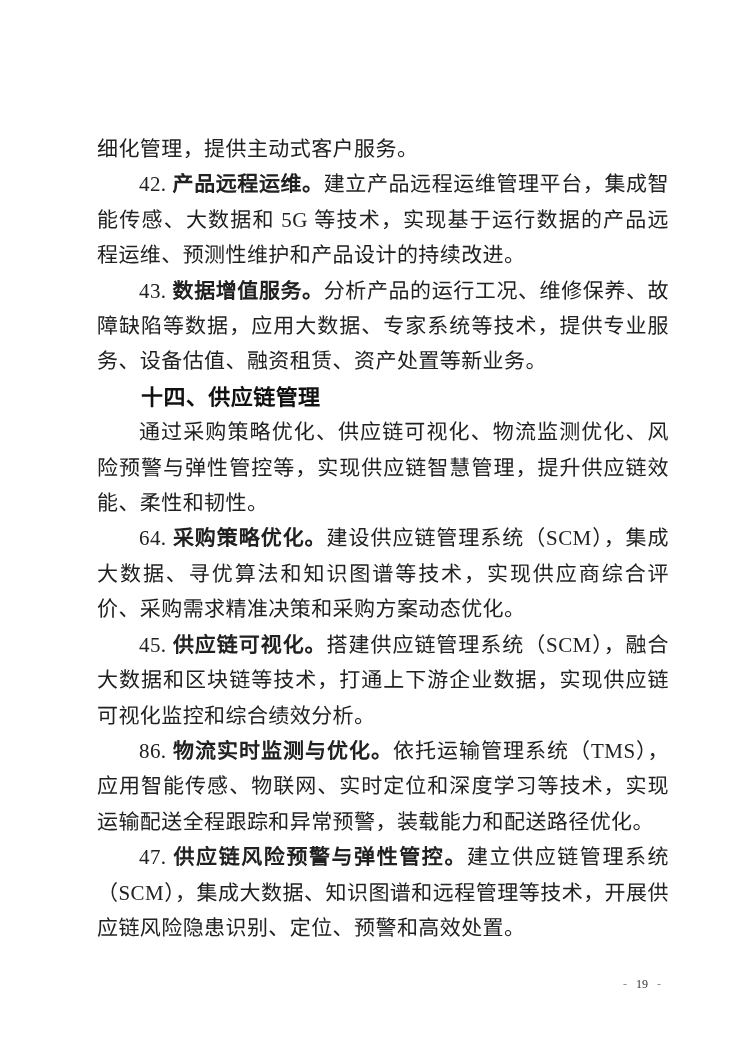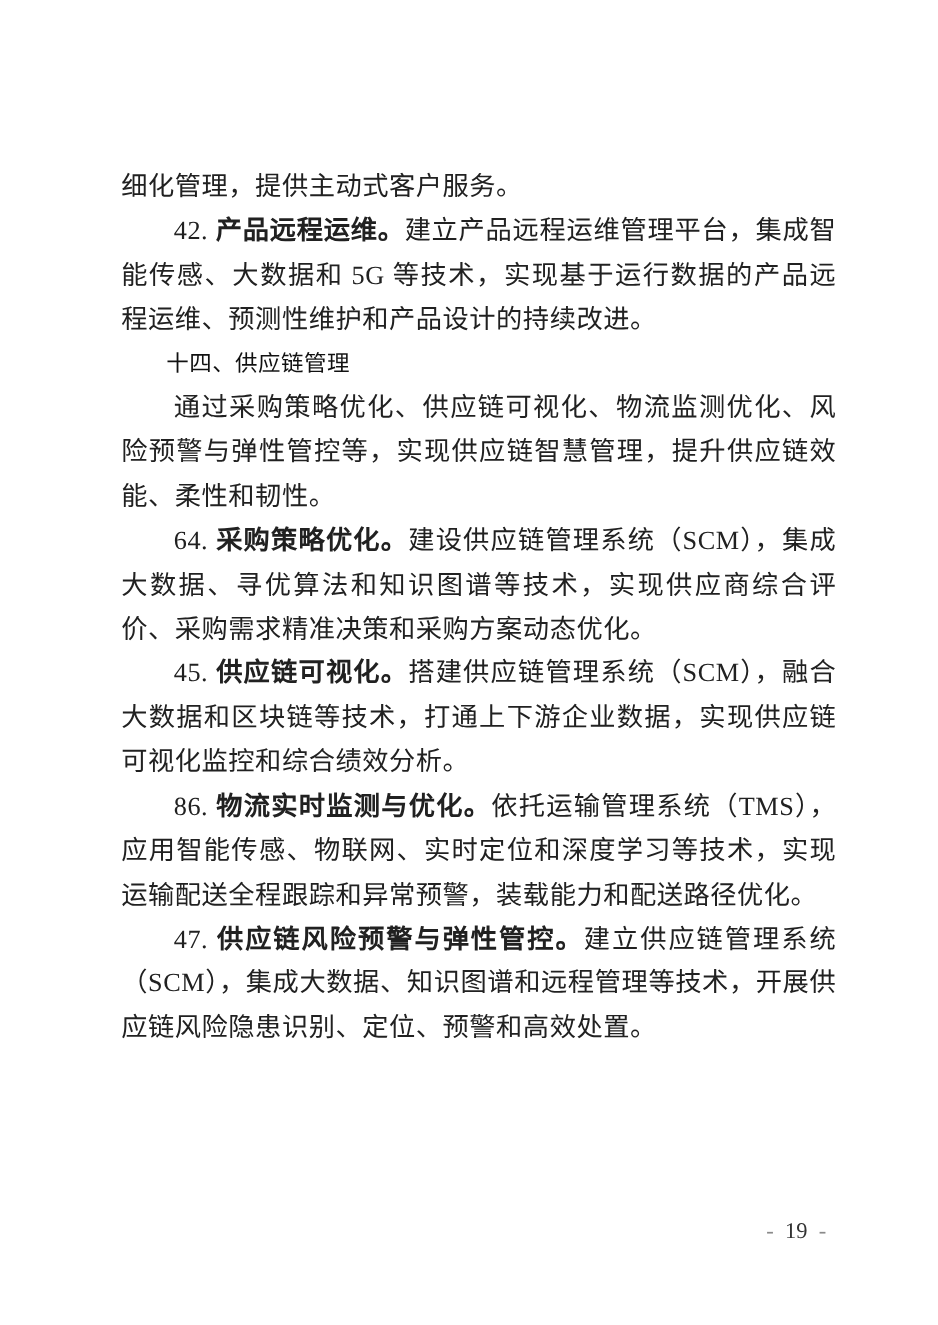--- a/index.html
+++ b/index.html
@@ -43,32 +43,32 @@
     font-family: "Liberation Serif", "DejaVu Serif", serif;
     font-weight: 400;
     margin-right: 0.28em;
     margin-top: 24px;
   }
   .lead-title {
     font-weight: 700;
   }
   .section-heading {
     font-family: "Liberation Sans", "DejaVu Sans", sans-serif;
-    font-size: 18px;
-    font-weight: 400;
+    font-size: 22px;
+    font-weight: 700;
     line-height: 35.4px;
     text-indent: 2em;
     color: var(--heading-color);
     letter-spacing: 0.02em;
   }
   .page-footer {
     position: absolute;
     top: 971px;
     right: 80px;
-    font-size: 18px;
+    font-size: 12px;
     line-height: 26px;
     text-align: right;
     font-family: "Liberation Serif", "DejaVu Serif", serif;
   }
   .footer-dash {
     color: var(--footer-dash-color);
     margin: 0 9px;
   }
   .footer-num {
     color: var(--footer-num-color);
@@ -77,20 +77,21 @@
 </head>
 <body>
 
 <div class="page">
   <div class="text-block">
 
     <p class="para"><span>细化管理，提供主动式客户服务。</span></p>
 
     <p class="para indent"><span class="num">42.</span><span class="lead-title">产品远程运维。</span><span>建立产品远程运维管理平台，集成智能传感、大数据和 5G 等技术，实现基于运行数据的产品远程运维、预测性维护和产品设计的持续改进。</span></p>
 
+    <p class="para indent"><span class="num">43.</span><span class="lead-title">数据增值服务。</span><span>分析产品的运行工况、维修保养、故障缺陷等数据，应用大数据、专家系统等技术，提供专业服务、设备估值、融资租赁、资产处置等新业务。</span></p>
 
     <h2 class="section-heading">十四、供应链管理</h2>
 
     <p class="para indent"><span>通过采购策略优化、供应链可视化、物流监测优化、风险预警与弹性管控等，实现供应链智慧管理，提升供应链效能、柔性和韧性。</span></p>
 
     <p class="para indent"><span class="num">64.</span><span class="lead-title">采购策略优化。</span><span>建设供应链管理系统（SCM），集成大数据、寻优算法和知识图谱等技术，实现供应商综合评价、采购需求精准决策和采购方案动态优化。</span></p>
 
     <p class="para indent"><span class="num">45.</span><span class="lead-title">供应链可视化。</span><span>搭建供应链管理系统（SCM），融合大数据和区块链等技术，打通上下游企业数据，实现供应链可视化监控和综合绩效分析。</span></p>
 
     <p class="para indent"><span class="num">86.</span><span class="lead-title">物流实时监测与优化。</span><span>依托运输管理系统（TMS），应用智能传感、物联网、实时定位和深度学习等技术，实现运输配送全程跟踪和异常预警，装载能力和配送路径优化。</span></p>

